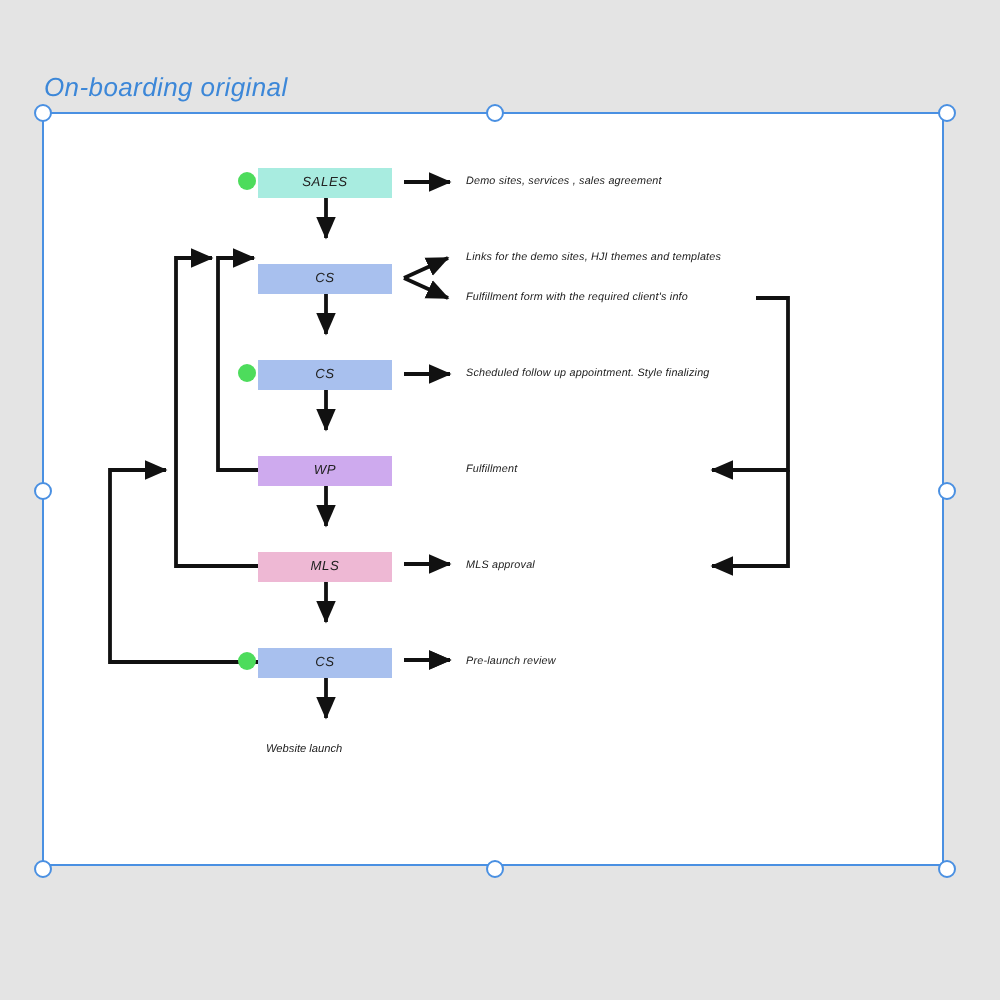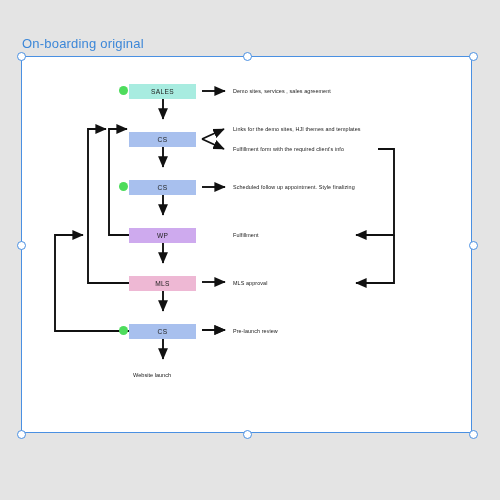--- a/index.html
+++ b/index.html
@@ -9,20 +9,21 @@
     height: 500px;
     background: #e4e4e4;
     font-family: "Liberation Sans", sans-serif;
     overflow: hidden;
   }
   #app {
     position: relative;
     width: 500px;
     height: 500px;
     background: #e4e4e4;
+    font-style: italic;
   }
   
   #board-title {
     position: absolute;
     left: 22px;
     top: 36px;
     font-size: 13px;
     color: #3c87d8;
     letter-spacing: 0.2px;
     white-space: nowrap;

